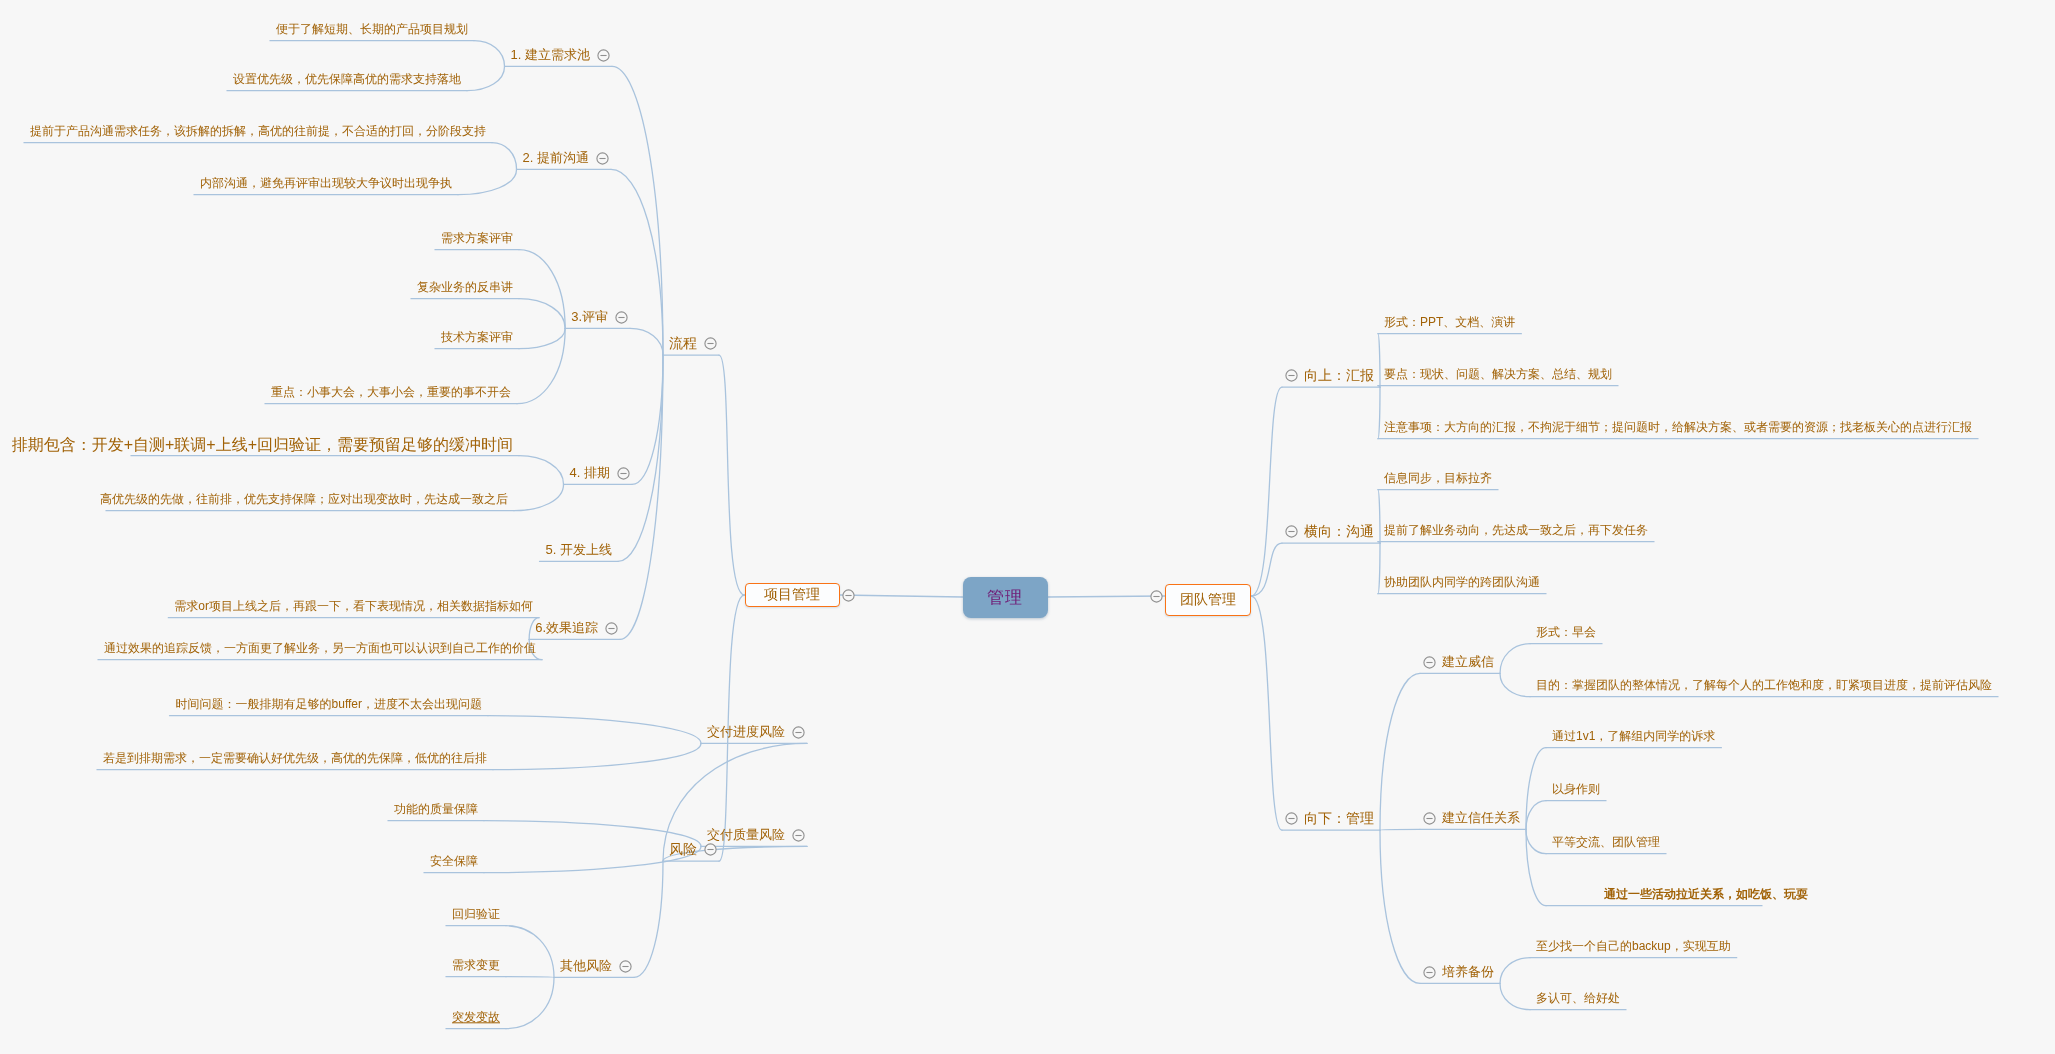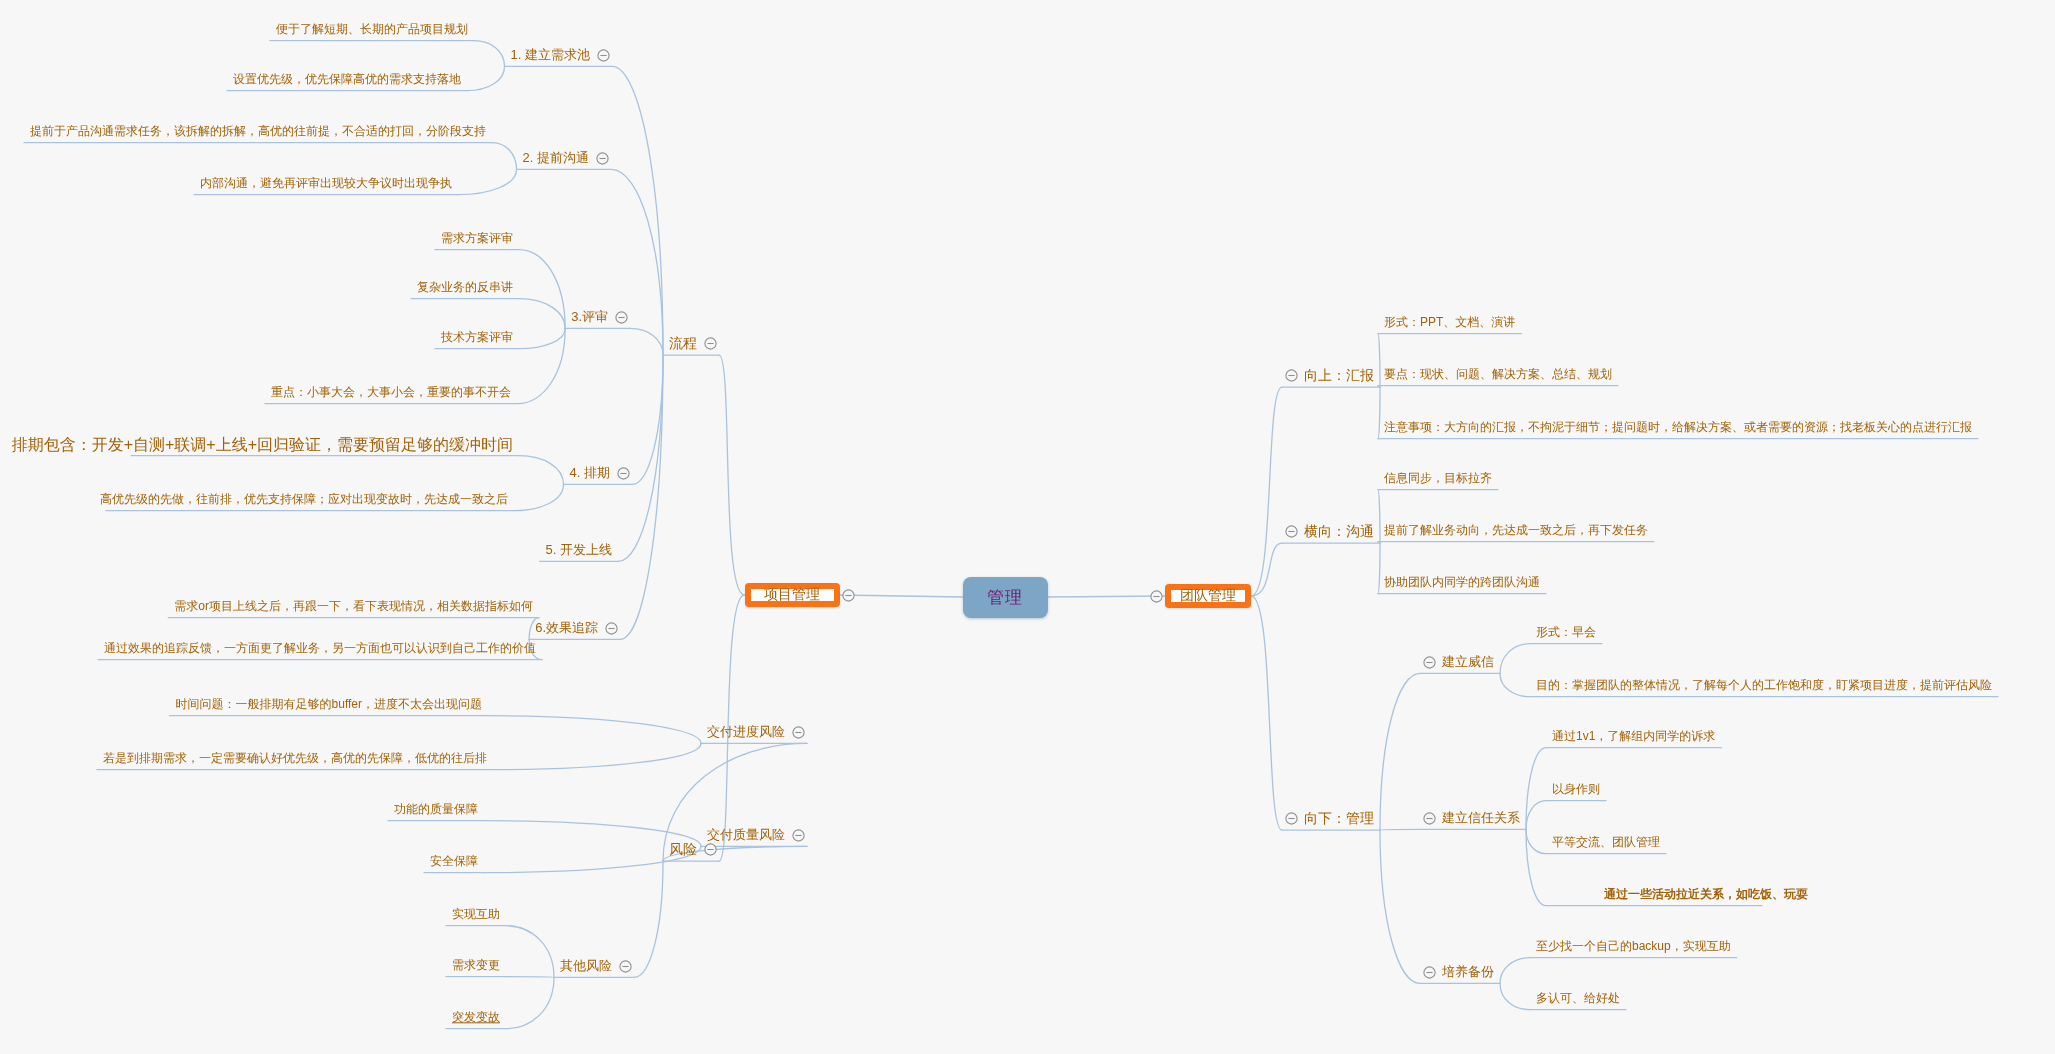--- a/index.html
+++ b/index.html
@@ -8,21 +8,21 @@
     background:#f7f7f7;
     font-family:"Liberation Sans","DejaVu Sans",sans-serif;
     position:relative;
   }
   #canvas{position:absolute;left:0;top:0;width:2055px;height:1054px;}
   #edges{position:absolute;left:0;top:0;z-index:1;}
   .node{position:absolute;z-index:3;color:#a16207;}
   .node.label{white-space:nowrap;line-height:1.45;cursor:default;}
   .node.box{
     display:flex;align-items:center;justify-content:center;
-    background:#fcfdfe;border:6px solid #f97316;border-radius:4px;
+    background:#fcfdfe;border:1px solid #f97316;border-radius:4px;
     font-size:14px;box-shadow:0 1px 2px rgba(120,150,180,0.25);
     box-sizing:border-box;white-space:nowrap;
   }
   .node.root{
     display:flex;align-items:center;justify-content:center;
     background:#7da5c6;color:#701a75;border-radius:8px;
     font-size:17px;letter-spacing:1px;white-space:nowrap;
     box-shadow:0 1px 3px rgba(90,120,150,0.4);
   }
   .collapse{
@@ -133,21 +133,21 @@
       <path d="M1546,853.6953125 C1535,853.6953125 1526,843.9859375 1526,829.421875" fill="none" stroke="#a9c3dd" stroke-width="1.3" stroke-linecap="round"></path>
       <path d="M1546,905.6953125 L1762,905.6953125" fill="none" stroke="#a9c3dd" stroke-width="1.3" stroke-linecap="round"></path>
       <path d="M1546,905.6953125 C1535,905.6953125 1526,875.1859375 1526,829.421875" fill="none" stroke="#a9c3dd" stroke-width="1.3" stroke-linecap="round"></path>
       <path d="M1530,957.6953125 L1736.703125,957.6953125" fill="none" stroke="#a9c3dd" stroke-width="1.3" stroke-linecap="round"></path>
       <path d="M1530,957.6953125 C1513.5,957.6953125 1500,967.9859375 1500,983.421875" fill="none" stroke="#a9c3dd" stroke-width="1.3" stroke-linecap="round"></path>
       <path d="M1530,1009.6953125 L1626,1009.6953125" fill="none" stroke="#a9c3dd" stroke-width="1.3" stroke-linecap="round"></path>
       <path d="M1530,1009.6953125 C1513.5,1009.6953125 1500,999.1859375 1500,983.421875" fill="none" stroke="#a9c3dd" stroke-width="1.3" stroke-linecap="round"></path>
     </svg>
 <div class="node root" style="width: 85px; height: 41px; left: 962.5px; top: 576.5px;">管理</div>
     <div class="node box" style="width: 95px; height: 24px; left: 744.5px; top: 583px;">项目管理</div>
-    <div class="node box" style="width: 86px; height: 24px; left: 1165px; top: 584px;">团队管理</div>
+    <div class="node box" style="width: 86px; height: 32px; left: 1165px; top: 584px;">团队管理</div>
     <div class="node label" style="font-size: 14px; top: 343px; transform: translateY(-50%); right: 1358px;">流程</div>
     <div class="node label" style="font-size: 14px; top: 849px; transform: translateY(-50%); right: 1358px;">风险</div>
     <div class="node label" style="font-size: 13px; top: 55px; transform: translateY(-50%); right: 1465px;">1. 建立需求池</div>
     <div class="node label" style="font-size: 13px; top: 158px; transform: translateY(-50%); right: 1466px;">2. 提前沟通</div>
     <div class="node label" style="font-size: 13px; top: 317px; transform: translateY(-50%); right: 1447px;">3.评审</div>
     <div class="node label" style="font-size: 13px; top: 473px; transform: translateY(-50%); right: 1445px;">4. 排期</div>
     <div class="node label" style="font-size: 13px; top: 550px; transform: translateY(-50%); right: 1443px;">5. 开发上线</div>
     <div class="node label" style="font-size: 13px; top: 628px; transform: translateY(-50%); right: 1457px;">6.效果追踪</div>
     <div class="node label" style="font-size: 12px; top: 30px; transform: translateY(-50%); right: 1587px;">便于了解短期、长期的产品项目规划</div>
     <div class="node label" style="font-size: 12px; top: 80px; transform: translateY(-50%); right: 1594px;">设置优先级，优先保障高优的需求支持落地</div>
@@ -161,21 +161,21 @@
     <div class="node label" style="font-size: 12px; top: 500px; transform: translateY(-50%); right: 1547px;">高优先级的先做，往前排，优先支持保障；应对出现变故时，先达成一致之后</div>
     <div class="node label" style="font-size: 12px; top: 607px; transform: translateY(-50%); right: 1522px;">需求or项目上线之后，再跟一下，看下表现情况，相关数据指标如何</div>
     <div class="node label" style="font-size: 12px; top: 649px; transform: translateY(-50%); right: 1519px;">通过效果的追踪反馈，一方面更了解业务，另一方面也可以认识到自己工作的价值</div>
     <div class="node label" style="font-size: 13px; top: 732px; transform: translateY(-50%); right: 1270px;">交付进度风险</div>
     <div class="node label" style="font-size: 13px; top: 835px; transform: translateY(-50%); right: 1270px;">交付质量风险</div>
     <div class="node label" style="font-size: 13px; top: 966px; transform: translateY(-50%); right: 1443px;">其他风险</div>
     <div class="node label" style="font-size: 12px; top: 705px; transform: translateY(-50%); right: 1573px;">时间问题：一般排期有足够的buffer，进度不太会出现问题</div>
     <div class="node label" style="font-size: 12px; top: 759px; transform: translateY(-50%); right: 1568px;">若是到排期需求，一定需要确认好优先级，高优的先保障，低优的往后排</div>
     <div class="node label" style="font-size: 12px; top: 810px; transform: translateY(-50%); right: 1577px;">功能的质量保障</div>
     <div class="node label" style="font-size: 12px; top: 862px; transform: translateY(-50%); right: 1577px;">安全保障</div>
-    <div class="node label" style="font-size: 12px; top: 915px; transform: translateY(-50%); right: 1555px;">实现互助</div>
+    <div class="node label" style="font-size: 12px; top: 915px; transform: translateY(-50%); right: 1555px;">回归验证</div>
     <div class="node label" style="font-size: 12px; top: 966px; transform: translateY(-50%); right: 1555px;">需求变更</div>
     <div class="node label" style="font-size: 12px; top: 1018px; transform: translateY(-50%); right: 1555px; text-decoration: underline;">突发变故</div>
     <div class="node label" style="font-size: 14px; top: 375px; transform: translateY(-50%); left: 1304px;">向上：汇报</div>
     <div class="node label" style="font-size: 14px; top: 531px; transform: translateY(-50%); left: 1304px;">横向：沟通</div>
     <div class="node label" style="font-size: 14px; top: 818px; transform: translateY(-50%); left: 1304px;">向下：管理</div>
     <div class="node label" style="font-size: 12px; top: 323px; transform: translateY(-50%); left: 1384px;">形式：PPT、文档、演讲</div>
     <div class="node label" style="font-size: 12px; top: 375px; transform: translateY(-50%); left: 1384px;">要点：现状、问题、解决方案、总结、规划</div>
     <div class="node label" style="font-size: 12px; top: 428px; transform: translateY(-50%); left: 1384px;">注意事项：大方向的汇报，不拘泥于细节；提问题时，给解决方案、或者需要的资源；找老板关心的点进行汇报</div>
     <div class="node label" style="font-size: 12px; top: 479px; transform: translateY(-50%); left: 1384px;">信息同步，目标拉齐</div>
     <div class="node label" style="font-size: 12px; top: 531px; transform: translateY(-50%); left: 1384px;">提前了解业务动向，先达成一致之后，再下发任务</div>

